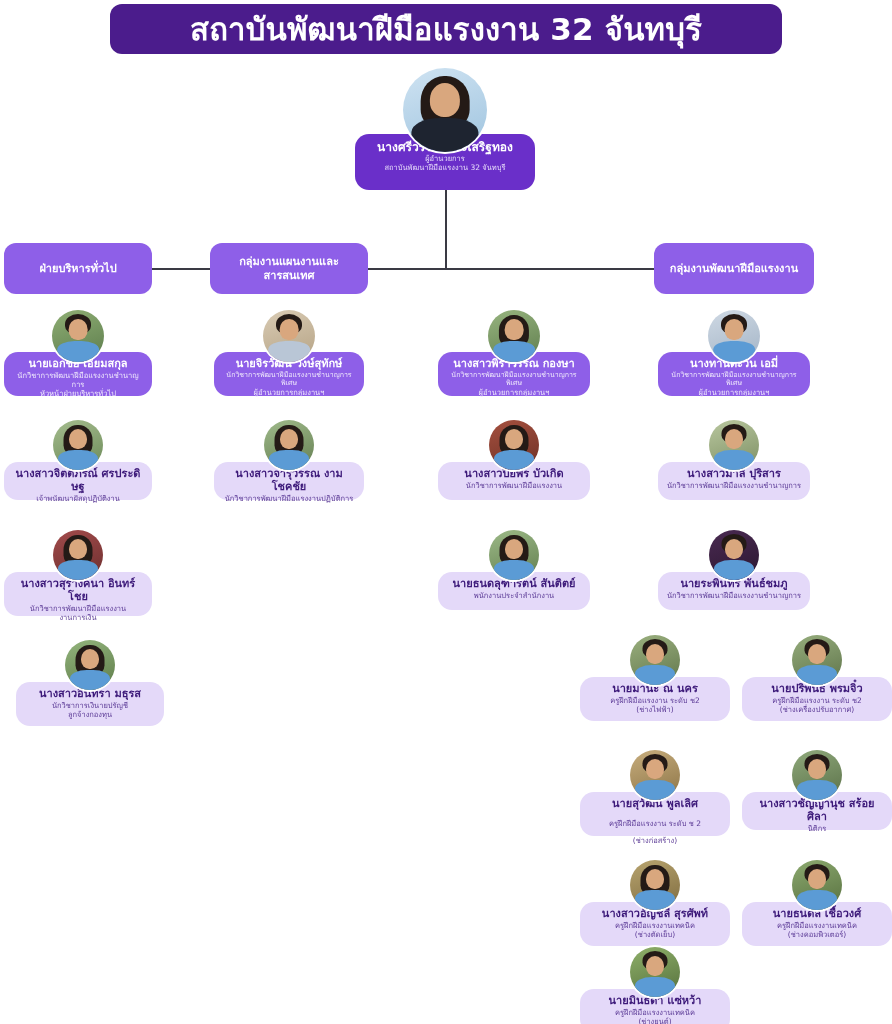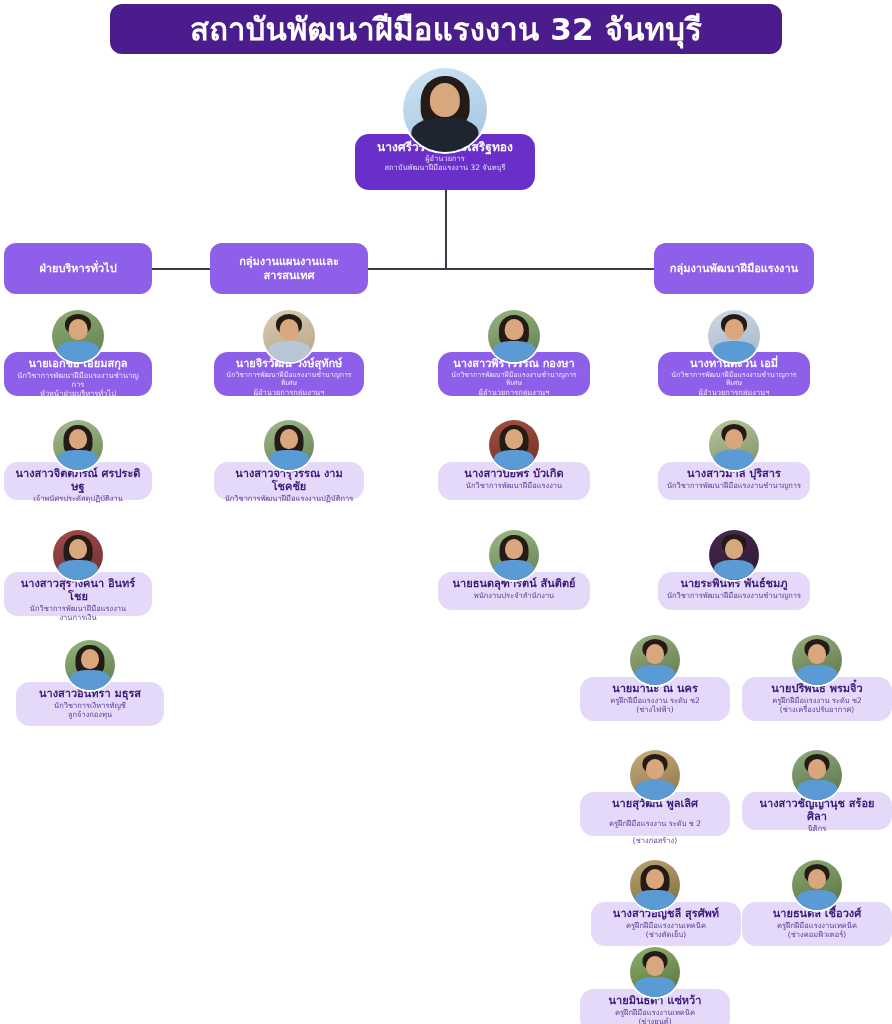--- a/index.html
+++ b/index.html
@@ -245,21 +245,21 @@
     <div class="avatar" style="width:54px;height:54px;">
       <div class="ph photo">
         <div class="bg" style="background:linear-gradient(160deg,#a5bc8e,#6b8a58);"></div>
         <div class="hair long"></div>
           <div class="face"></div>
           <div class="body"></div>
       </div>
     </div>
     <div class="card light" style="top:44px; height:38px;">
       <span class="pname">นางสาวจิตติภรณ์ ศรประดิษฐ</span>
-      <span class="ptitle">เจ้าพนัศรประดัสดุปฏิบัติงาน</span>
+      <span class="ptitle">เจ้าพนัฒนาฝัสดุปฏิบัติงาน</span>
       <span class="pextra"></span>
     </div>
   </div>
 
   <div class="node" style="left:4px; top:528px; width:148px; height:88px;">
     <div class="avatar" style="width:54px;height:54px;">
       <div class="ph photo">
         <div class="bg" style="background:linear-gradient(160deg,#a24b4b,#6d2f2f);"></div>
         <div class="hair long"></div>
           <div class="face"></div>
@@ -277,21 +277,21 @@
     <div class="avatar" style="width:54px;height:54px;">
       <div class="ph photo">
         <div class="bg" style="background:linear-gradient(160deg,#93b47c,#5e7c4a);"></div>
         <div class="hair long"></div>
           <div class="face"></div>
           <div class="body"></div>
       </div>
     </div>
     <div class="card light" style="top:44px; height:44px;">
       <span class="pname">นางสาวอินทิรา มธุรส</span>
-      <span class="ptitle">นักวิชาการเงิหารทัญชี</span>
+      <span class="ptitle">นักวิชาการเงินายปรัญชี</span>
       <span class="pextra">ลูกจ้างกองทุน</span>
     </div>
   </div>
 
   <div class="node" style="left:214px; top:308px; width:150px; height:88px;">
     <div class="avatar" style="width:56px;height:56px;">
       <div class="ph photo">
         <div class="bg" style="background:linear-gradient(160deg,#d9cbb4,#b5a385);"></div>
         <div class="hair"></div>
           <div class="face"></div>
@@ -451,21 +451,21 @@
 
   <div class="node" style="left:580px; top:858px; width:150px; height:88px;">
     <div class="avatar" style="width:54px;height:54px;">
       <div class="ph photo">
         <div class="bg" style="background:linear-gradient(160deg,#b8a46f,#7e6b3f);"></div>
         <div class="hair long"></div>
           <div class="face"></div>
           <div class="body"></div>
       </div>
     </div>
-    <div class="card light" style="top:44px; height:44px;margin-left:11px;">
+    <div class="card light" style="top:44px; height:44px;">
       <span class="pname">นางสาวอัญชลี สุรศัพท์</span>
       <span class="ptitle">ครูฝึกฝีมือแรงงานเทคนิค</span>
       <span class="pextra">(ช่างตัดเย็บ)</span>
     </div>
   </div>
 
   <div class="node" style="left:742px; top:633px; width:150px; height:88px;">
     <div class="avatar" style="width:54px;height:54px;">
       <div class="ph photo">
         <div class="bg" style="background:linear-gradient(160deg,#96ad7d,#5e7349);"></div>

